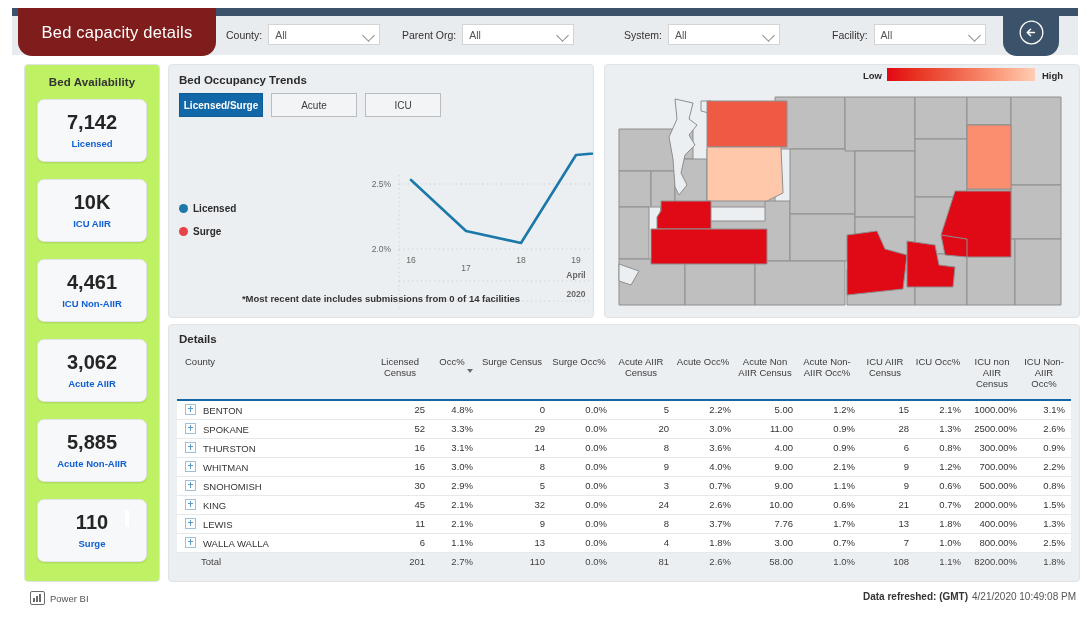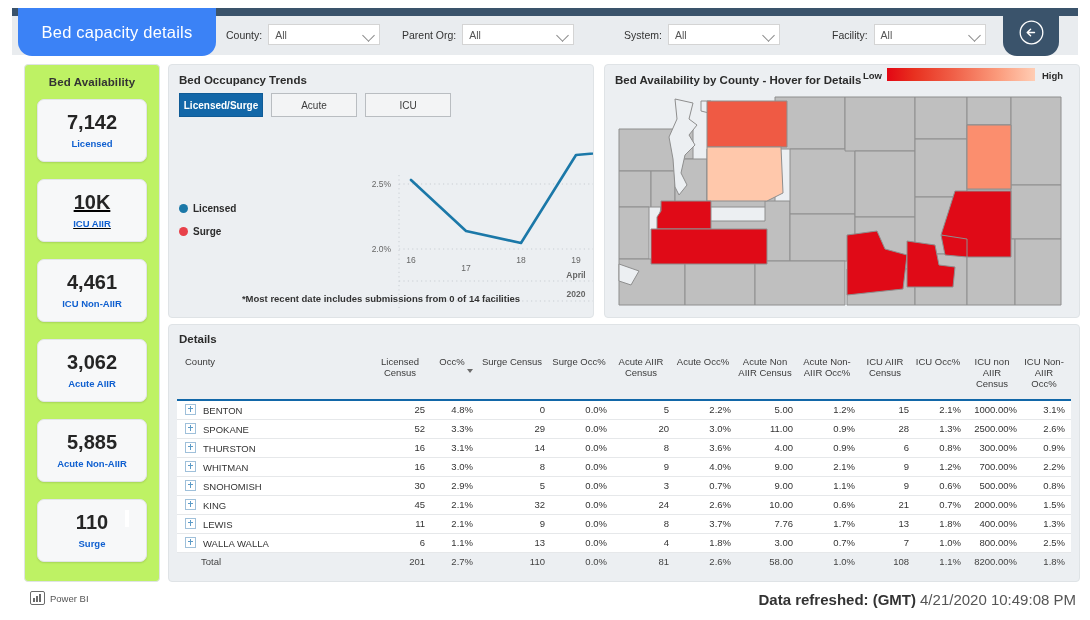--- a/index.html
+++ b/index.html
@@ -9,21 +9,21 @@
     font-family:"Liberation Sans", sans-serif;
     overflow:hidden;
   }
   #app{position:relative;width:1090px;height:620px;background:#ffffff;}
 
   
   .hdr-band{position:absolute;left:12px;top:8px;width:1066px;height:47px;background:#e9ecef;}
   .hdr-navy{position:absolute;left:12px;top:8px;width:1066px;height:8px;background:#3a536b;}
   .title-tab{
     position:absolute;left:18px;top:8px;width:198px;height:48px;
-    background:#3b82f6;border-radius:0 0 14px 14px;
+    background:#7f1d1d;border-radius:0 0 14px 14px;
     display:flex;align-items:center;justify-content:center;
   }
   .title-tab span{color:#ffffff;font-size:16.5px;letter-spacing:.2px;}
   .back-tab{
     position:absolute;left:1003px;top:8px;width:56px;height:48px;
     background:#3a536b;border-radius:0 0 14px 14px;
     display:flex;align-items:center;justify-content:center;
   }
 
   .filter{position:absolute;top:24px;display:flex;align-items:center;}
@@ -108,21 +108,21 @@
   .sortcaret{display:block;margin-left:auto;margin-top:2px;width:0;height:0;
     border-left:3.5px solid transparent;border-right:3.5px solid transparent;border-top:4px solid #6b6b6b;}
 
   
   .footer{position:absolute;left:0;top:586px;width:1090px;height:34px;background:#ffffff;}
   .pbi{position:absolute;left:30px;top:591px;display:flex;align-items:center;font-size:9.5px;color:#555;}
   .pbi-mark{width:13px;height:12px;border:1px solid #6a6a6a;border-radius:2px;margin-right:5px;
             position:relative;background:#fff;}
   .bar1,.bar2,.bar3{position:absolute;bottom:2px;width:2px;background:#6a6a6a;}
   .bar1{left:2px;height:4px;} .bar2{left:5.2px;height:6.5px;} .bar3{left:8.4px;height:8.5px;}
-  .refresh{position:absolute;right:14px;top:591px;font-size:15px;color:#333;}
+  .refresh{position:absolute;right:14px;top:591px;font-size:10px;color:#333;}
   .refresh b{font-weight:bold;}
   .refresh .ts{color:#555;margin-left:4px;}
 </style>
 </head>
 <body>
 
 <div id="app">
 
   <div class="hdr-band"></div>
   <div class="hdr-navy"></div>
@@ -171,21 +171,21 @@
   </div>
 
   <div class="kpi-panel">
     <div class="kpi-panel-title">Bed Availability</div>
 
     <div class="kpi-card" style="top:34px;">
       <div class="kpi-val">7,142</div>
       <div class="kpi-lbl">Licensed</div>
     </div>
 
-    <div class="kpi-card" style="top:114px;text-decoration:underline;">
+    <div class="kpi-card" style="top:114px;">
       <div class="kpi-val">10K</div>
       <div class="kpi-lbl">ICU AIIR</div>
     </div>
 
     <div class="kpi-card" style="top:194px;">
       <div class="kpi-val">4,461</div>
       <div class="kpi-lbl">ICU Non-AIIR</div>
     </div>
 
     <div class="kpi-card" style="top:274px;">
@@ -207,21 +207,21 @@
 
   <div class="card" id="trends">
     <div class="card-title">Bed Occupancy Trends</div>
 
     <div class="seg active" style="left:10px;width:84px;">
       <span>Licensed/Surge</span>
     </div>
     <div class="seg" style="left:102px;width:86px;">
       <span>Acute</span>
     </div>
-    <div class="seg" style="left:196px;width:86px;">
+    <div class="seg" style="left:196px;width:76px;">
       <span>ICU</span>
     </div>
 
     <div class="legend-item" style="left:10px;top:138px;">
       <span class="legend-dot" style="background:#1b78a8;"></span>
       <span>Licensed</span>
     </div>
     <div class="legend-item" style="left:10px;top:161px;">
       <span class="legend-dot" style="background:#e8414a;"></span>
       <span>Surge</span>
@@ -250,21 +250,20 @@
     <div class="xtick" style="left:503px;top:190px;">21</div>
     <div class="xtick" style="left:546px;top:190px;">22</div>
 
     <div class="axcap" style="left:387px;top:205px;">April</div>
     <div class="axcap" style="left:387px;top:224px;">2020</div>
 
     <div class="footnote">*Most recent date includes submissions from 0 of 14 facilities</div>
   </div>
 
   <div class="card" id="mapcard">
-    <div class="card-title">Bed Availability by County - Hover for Details</div>
     <div class="lg-label" style="left:258px;top:5px;">Low</div>
     <div class="lg-label" style="left:437px;top:5px;">High</div>
     <div class="lg-bar" style="left:282px;top:3px;width:148px;height:13px;"></div>
 
     <div class="map-wrap">
       <svg viewBox="0 0 452 220" width="452" height="220">
         <g stroke="#8e8e8e" stroke-width="1" stroke-linejoin="round">
 
           <g fill="#bfbfbf">
             <path d="M4,40 L60,40 L60,82 L4,82 Z"></path>

